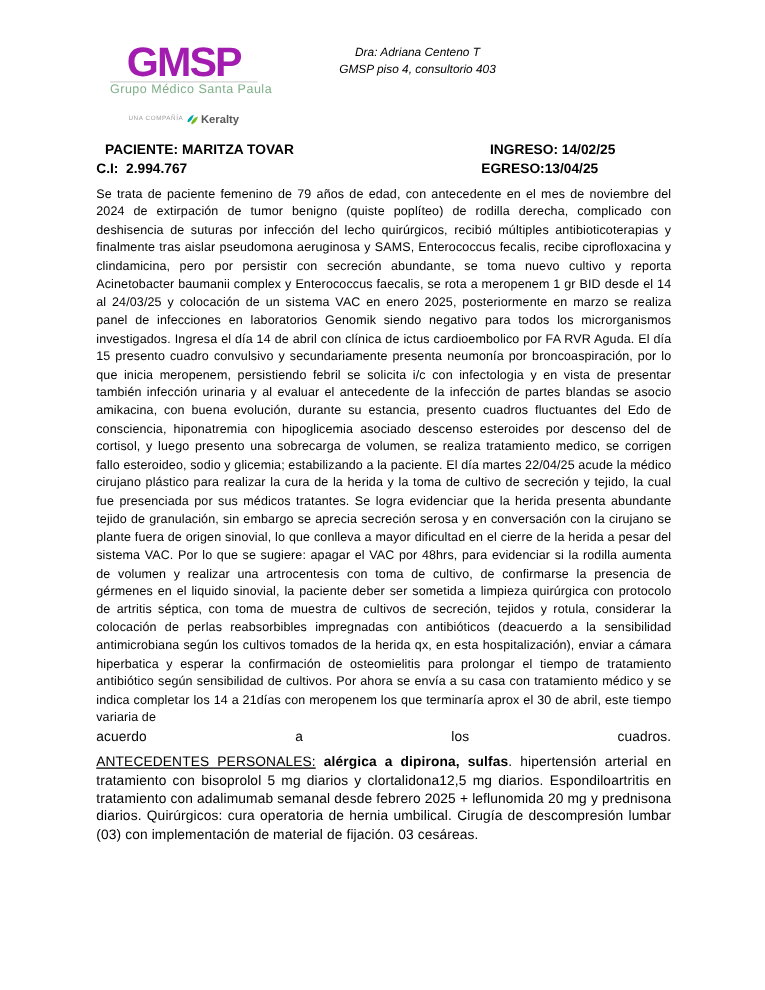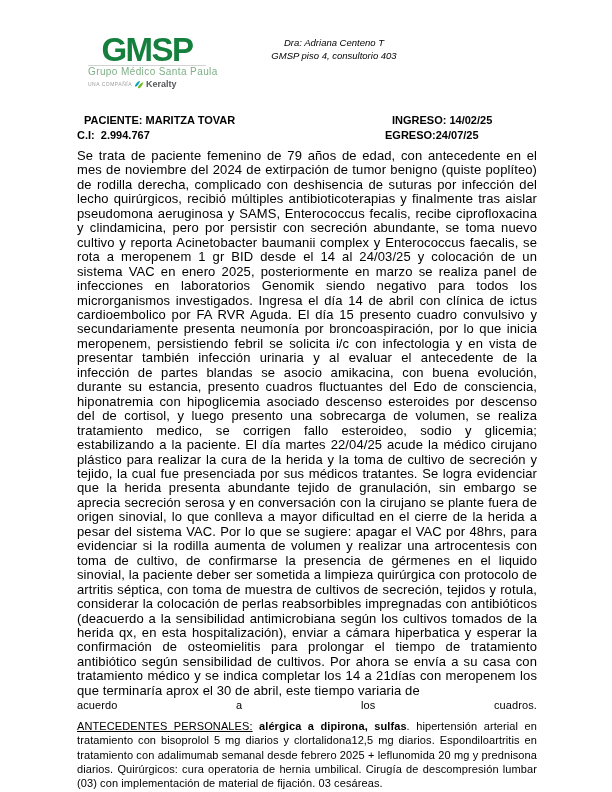--- a/index.html
+++ b/index.html
@@ -11,29 +11,29 @@
     color:#000000;
     overflow:hidden;
   }
   
   .logo {
     position:absolute; left:88px; top:35px; width:118px;
     text-align:center;
   }
   .logo-acronym {
     font-size:33px; line-height:29px; font-weight:bold;
-    letter-spacing:-1.5px; color:#15803d;
+    letter-spacing:-1.5px; color:#a21caf;
   }
   .logo-name {
     font-size:10px; line-height:9px; letter-spacing:0.4px;
     color:#7FAF88; white-space:nowrap;
     border-top:1px solid #d2d2d2; padding-top:1px; margin-top:1px;
   }
   .logo-company {
-    margin-top:3px; display:flex; align-items:center; gap:2px;
+    margin-top:14px; display:flex; align-items:center; justify-content:center; gap:2px;
   }
   .company-prefix { font-size:5px; letter-spacing:0.5px; color:#9b9b9b; }
   .company-name { font-size:9px; font-weight:bold; color:#58595B; }
   .keralty-icon svg { display:block; }
   
   .title-block {
     position:absolute; left:150px; top:36px; width:324px;
     text-align:center; font-style:italic;
   }
   .doc-title {
@@ -48,21 +48,21 @@
   }
   .patient-row { display:flex; }
   .p-left  { width:308px; white-space:pre-wrap; }
   .p-right { flex:1; white-space:pre-wrap; }
   .indent { padding-left:7px; }
   
   .content {
     position:absolute; left:77px; right:75px; top:149px;
   }
   .body-text {
-    font-size:13px; line-height:14.45px; letter-spacing:0.1px;
+    font-size:10px; line-height:14.45px; letter-spacing:0.1px;
     text-align:justify;
   }
   .final-line {
     font-size:11px; line-height:14.45px; letter-spacing:0.1px;
     text-align:justify; text-align-last:justify;
   }
   .antecedentes {
     margin-top:6px;
     font-size:11px; line-height:14.45px; letter-spacing:0.1px;
     text-align:justify;
@@ -95,21 +95,21 @@
     <div class="doc-sub">GMSP piso 4, consultorio 403</div>
   </div>
 
   <div class="patient-block">
     <div class="patient-row">
       <div class="p-left indent">PACIENTE: MARITZA TOVAR</div>
       <div class="p-right">INGRESO: 14/02/25</div>
     </div>
     <div class="patient-row">
       <div class="p-left">C.I:  2.994.767</div>
-      <div class="p-right">EGRESO:24/07/25</div>
+      <div class="p-right">EGRESO:13/04/25</div>
     </div>
   </div>
 
   <div class="content">
     <div class="body-text">Se trata de paciente femenino de 79 años de edad, con antecedente en el mes de noviembre del 2024 de extirpación de tumor benigno (quiste poplíteo) de rodilla derecha, complicado con deshisencia de suturas por infección del lecho quirúrgicos, recibió múltiples antibioticoterapias y finalmente tras aislar pseudomona aeruginosa y SAMS, Enterococcus fecalis, recibe ciprofloxacina y clindamicina, pero por persistir con secreción abundante, se toma nuevo cultivo y reporta Acinetobacter baumanii complex y Enterococcus faecalis, se rota a meropenem 1 gr BID desde el 14 al 24/03/25 y colocación de un sistema VAC en enero 2025, posteriormente en marzo se realiza panel de infecciones en laboratorios Genomik siendo negativo para todos los microrganismos investigados. Ingresa el día 14 de abril con clínica de ictus cardioembolico por FA RVR Aguda. El día 15 presento cuadro convulsivo y secundariamente presenta neumonía por broncoaspiración, por lo que inicia meropenem, persistiendo febril se solicita i/c con infectologia y en vista de presentar también infección urinaria y al evaluar el antecedente de la infección de partes blandas se asocio amikacina, con buena evolución, durante su estancia, presento cuadros fluctuantes del Edo de consciencia, hiponatremia con hipoglicemia asociado descenso esteroides por descenso del de cortisol, y luego presento una sobrecarga de volumen, se realiza tratamiento medico, se corrigen fallo esteroideo, sodio y glicemia; estabilizando a la paciente. El día martes 22/04/25 acude la médico cirujano plástico para realizar la cura de la herida y la toma de cultivo de secreción y tejido, la cual fue presenciada por sus médicos tratantes. Se logra evidenciar que la herida presenta abundante tejido de granulación, sin embargo se aprecia secreción serosa y en conversación con la cirujano se plante fuera de origen sinovial, lo que conlleva a mayor dificultad en el cierre de la herida a pesar del sistema VAC. Por lo que se sugiere: apagar el VAC por 48hrs, para evidenciar si la rodilla aumenta de volumen y realizar una artrocentesis con toma de cultivo, de confirmarse la presencia de gérmenes en el liquido sinovial, la paciente deber ser sometida a limpieza quirúrgica con protocolo de artritis séptica, con toma de muestra de cultivos de secreción, tejidos y rotula, considerar la colocación de perlas reabsorbibles impregnadas con antibióticos (deacuerdo a la sensibilidad antimicrobiana según los cultivos tomados de la herida qx, en esta hospitalización), enviar a cámara hiperbatica y esperar la confirmación de osteomielitis para prolongar el tiempo de tratamiento antibiótico según sensibilidad de cultivos. Por ahora se envía a su casa con tratamiento médico y se indica completar los 14 a 21días con meropenem los que terminaría aprox el 30 de abril, este tiempo variaria de</div>
     <div class="final-line">acuerdo a los cuadros.</div>
 
     <div class="antecedentes">
       <span class="u">ANTECEDENTES PERSONALES:</span>
       <span class="b">alérgica a dipirona, sulfas</span><span>. hipertensión arterial en tratamiento con bisoprolol 5 mg diarios y clortalidona12,5 mg diarios. Espondiloartritis en tratamiento con adalimumab semanal desde febrero 2025 + leflunomida 20 mg y prednisona diarios. Quirúrgicos: cura operatoria de hernia umbilical. Cirugía de descompresión lumbar (03) con implementación de material de fijación. 03 cesáreas.</span>

